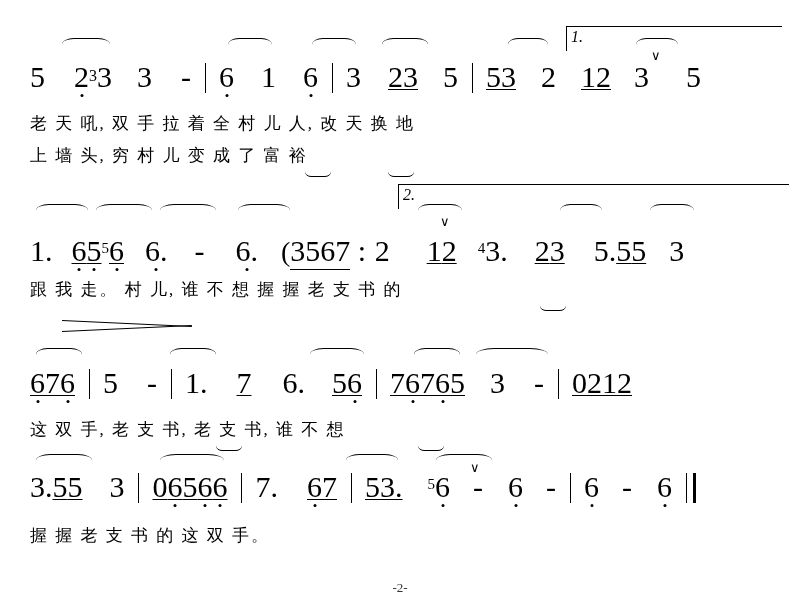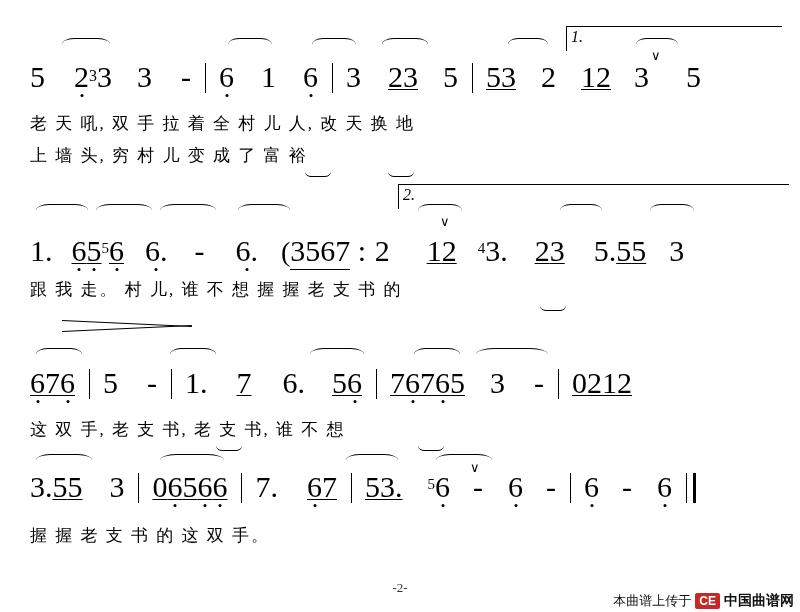--- a/index.html
+++ b/index.html
@@ -358,19 +358,14 @@
       <span style="display:inline-block;width:10px"></span>
       <span class="n dotu">6</span>
       <span class="dbl"></span>
     </div>
 
     <div class="lyr" style="top:84px; letter-spacing:2px;">握  握        老 支 书 的 这          双         手。</div>
   </div>
 
   <div class="pagenum">-2-</div>
 
-  <div class="credit">
-    <span>本曲谱上传于</span>
-    <span class="mark">CE</span>
-    <span class="site">中国曲谱网</span>
-  </div>
 
 </div>
 
 </body></html>

